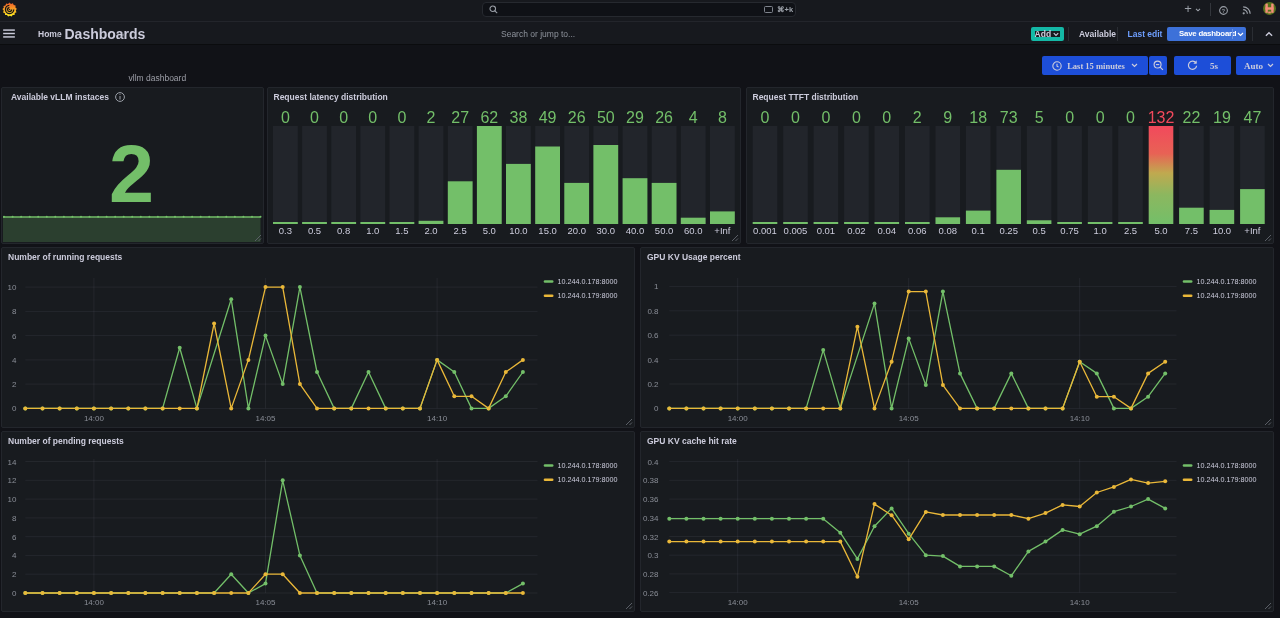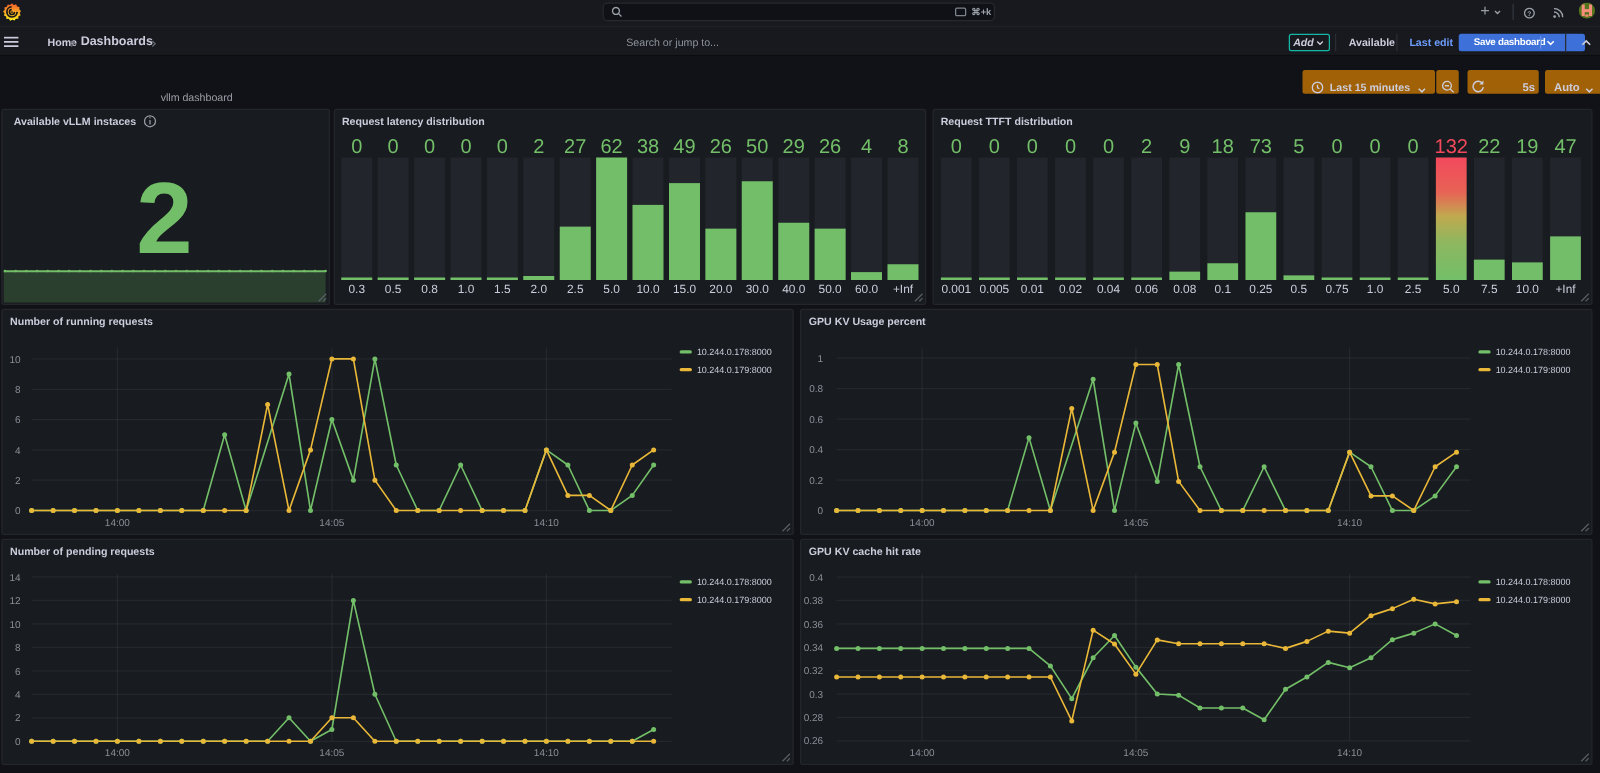--- a/index.html
+++ b/index.html
@@ -1,18 +1,18 @@
 <!DOCTYPE html>
 <html><head><meta charset="utf-8"><style>
 * { margin:0; padding:0; box-sizing:border-box; }
 html,body { width:1280px; height:618px; background:#111217; font-family:"Liberation Sans",sans-serif; overflow:hidden; }
 #stage { position:relative; width:1280px; height:618px; background:#111217; }
 .abs { position:absolute; }
 .panel { position:absolute; background:#181b1f; border:1px solid #23262c; border-radius:2px; }
-.btn { position:absolute; background:#a16207; border-radius:2px; color:#ccccdc; font-size:8.5px; font-weight:600; display:flex; align-items:flex-end; justify-content:center; white-space:nowrap; }
+.btn { position:absolute; background:#1d4ed8; border-radius:2px; color:#ccccdc; font-size:8.5px; font-weight:600; display:flex; align-items:center; justify-content:center; white-space:nowrap;font-family:Liberation Serif, serif; }
 svg text { font-family:"Liberation Sans",sans-serif; }
 </style></head>
 <body>
 <div id="stage">
 
 <div class="abs" style="left:0;top:0;width:1280px;height:22px;background:#17191e;border-bottom:1px solid #23252b;"></div>
 <div class="abs" style="left:0;top:22px;width:1280px;height:23px;background:#17191e;border-bottom:1px solid #0b0c0e;"></div>
 
 <svg class="abs" style="left:2px;top:2px" width="15" height="15" viewBox="0 0 15 15">
  <defs>
@@ -71,34 +71,34 @@
       <g stroke="#ccccdc" stroke-width="1.6">
         <line x1="0" y1="1.2" x2="13" y2="1.2"></line>
         <line x1="0" y1="5" x2="13" y2="5"></line>
         <line x1="0" y1="8.8" x2="13" y2="8.8"></line>
       </g>
     </svg>
 <div class="abs" style="left:26px;top:29px;height:10px;line-height:10px;font-size:8.5px;font-weight:700;color:#ccccdc;padding-left:12px;">Home</div>
 <svg class="abs" style="left:55.5px;top:31.5px" width="4" height="6" viewBox="0 0 5 8">
       <path d="M1 1 L4 4 L1 7" stroke="#62666e" stroke-width="1.4" fill="none"></path>
     </svg>
-<div class="abs" style="left:64.5px;top:29px;height:10px;line-height:10px;font-size:10px;font-weight:700;color:#ccccdc;">Dashboards</div>
+<div class="abs" style="left:64.5px;top:29px;height:10px;line-height:10px;font-size:14px;font-weight:700;color:#ccccdc;">Dashboards</div>
 <svg class="abs" style="left:120.5px;top:31.5px" width="4" height="6" viewBox="0 0 5 8">
       <path d="M1 1 L4 4 L1 7" stroke="#62666e" stroke-width="1.4" fill="none"></path>
     </svg>
 <div class="abs" style="left:128.5px;top:29px;height:10px;line-height:10px;font-size:8.5px;color:#9d9fa8;margin-top:44px;">vllm dashboard</div>
 
-<div class="abs" style="left:1030.5px;top:27px;width:33px;height:14px;border:1px solid #14b8a6;border-radius:2px;color:#ccccdc;font-size:8.5px;font-weight:700;display:flex;align-items:center;justify-content:center;font-style:italic;">Add&nbsp;<svg width="6" height="5" viewBox="0 0 8 6">
+<div class="abs" style="left:1030.5px;top:27px;width:33px;height:14px;border:4px solid #14b8a6;border-radius:2px;color:#ccccdc;font-size:8.5px;font-weight:700;display:flex;align-items:center;justify-content:center;">Add&nbsp;<svg width="6" height="5" viewBox="0 0 8 6">
         <path d="M1 1.2 L4 4.2 L7 1.2" stroke="#ccccdc" stroke-width="1.4" fill="none"></path>
       </svg></div>
 <div class="abs" style="left:1068px;top:27px;width:1px;height:14px;background:#2a2d33;"></div>
 <div class="abs" style="left:1079px;top:29px;height:10px;line-height:10px;font-size:8.5px;font-weight:700;color:#ccccdc;">Available</div>
 <div class="abs" style="left:1117px;top:27px;width:1px;height:14px;background:#2a2d33;"></div>
 <div class="abs" style="left:1127.5px;top:29px;height:10px;line-height:10px;font-size:8.5px;font-weight:700;color:#6e9fff;">Last edit</div>
-<div class="abs" style="left:1167px;top:26.5px;width:101px;height:14.5px;background:#3d71d9;border-radius:2px;color:#fff;font-size:7.8px;font-weight:700;letter-spacing:-0.2px;line-height:14.5px;text-align:left;padding-left:12px;white-space:nowrap;">Save dashboard</div>
+<div class="abs" style="left:1167px;top:26.5px;width:79px;height:14.5px;background:#3d71d9;border-radius:2px;color:#fff;font-size:7.8px;font-weight:700;letter-spacing:-0.2px;line-height:14.5px;text-align:left;padding-left:12px;white-space:nowrap;">Save dashboard</div>
 <div class="abs" style="left:1231.5px;top:28.5px;width:1px;height:10.5px;background:#6b91e4;"></div>
 <svg class="abs" style="left:1236.5px;top:31.5px" width="7" height="5" viewBox="0 0 8 6">
       <path d="M1 1.2 L4 4.2 L7 1.2" stroke="#fff" stroke-width="1.4" fill="none"></path>
     </svg>
 <div class="abs" style="left:1251.5px;top:27px;width:1px;height:14px;background:#2a2d33;"></div>
 <svg class="abs" style="left:1264.5px;top:31px" width="8" height="6" viewBox="0 0 9 6">
       <path d="M1 5 L4.5 1.5 L8 5" stroke="#ccccdc" stroke-width="1.5" fill="none"></path>
     </svg>
 
 <div class="btn" style="left:1042px;top:56px;width:106px;height:19px;">
@@ -111,21 +111,21 @@
         <path d="M1 1.2 L4 4.2 L7 1.2" stroke="#ccccdc" stroke-width="1.4" fill="none"></path>
       </svg>
 </div>
 <div class="btn" style="left:1149px;top:56px;width:18px;height:19px;">
  <svg width="11" height="11" viewBox="0 0 12 12">
         <circle cx="5" cy="5" r="3.8" fill="none" stroke="#ccccdc" stroke-width="1.2"></circle>
         <line x1="7.8" y1="7.8" x2="10.8" y2="10.8" stroke="#ccccdc" stroke-width="1.2"></line>
         <line x1="3.2" y1="5" x2="6.8" y2="5" stroke="#ccccdc" stroke-width="1.2"></line>
       </svg>
 </div>
-<div class="btn" style="left:1174px;top:56px;width:57px;height:19px;justify-content:space-between;padding:0 3px;gap:10px;">
+<div class="btn" style="left:1174px;top:56px;width:57px;height:19px;justify-content:space-between;padding:0 13px;gap:10px;">
  <svg width="11" height="11" viewBox="0 0 12 12">
         <g fill="none" stroke="#ccccdc" stroke-width="1.3">
           <path d="M9.8 3.2 A4.5 4.5 0 1 0 10.5 6.3"></path>
         </g>
         <path d="M10.6 0.4 L10.6 4.0 L7.0 4.0 Z" fill="#ccccdc"></path>
       </svg>
  <span style="font-size:9px;">5s</span>
 </div>
 <div class="btn" style="left:1236px;top:56px;width:46px;height:19px;">
  <span style="font-size:9px;">Auto</span>

